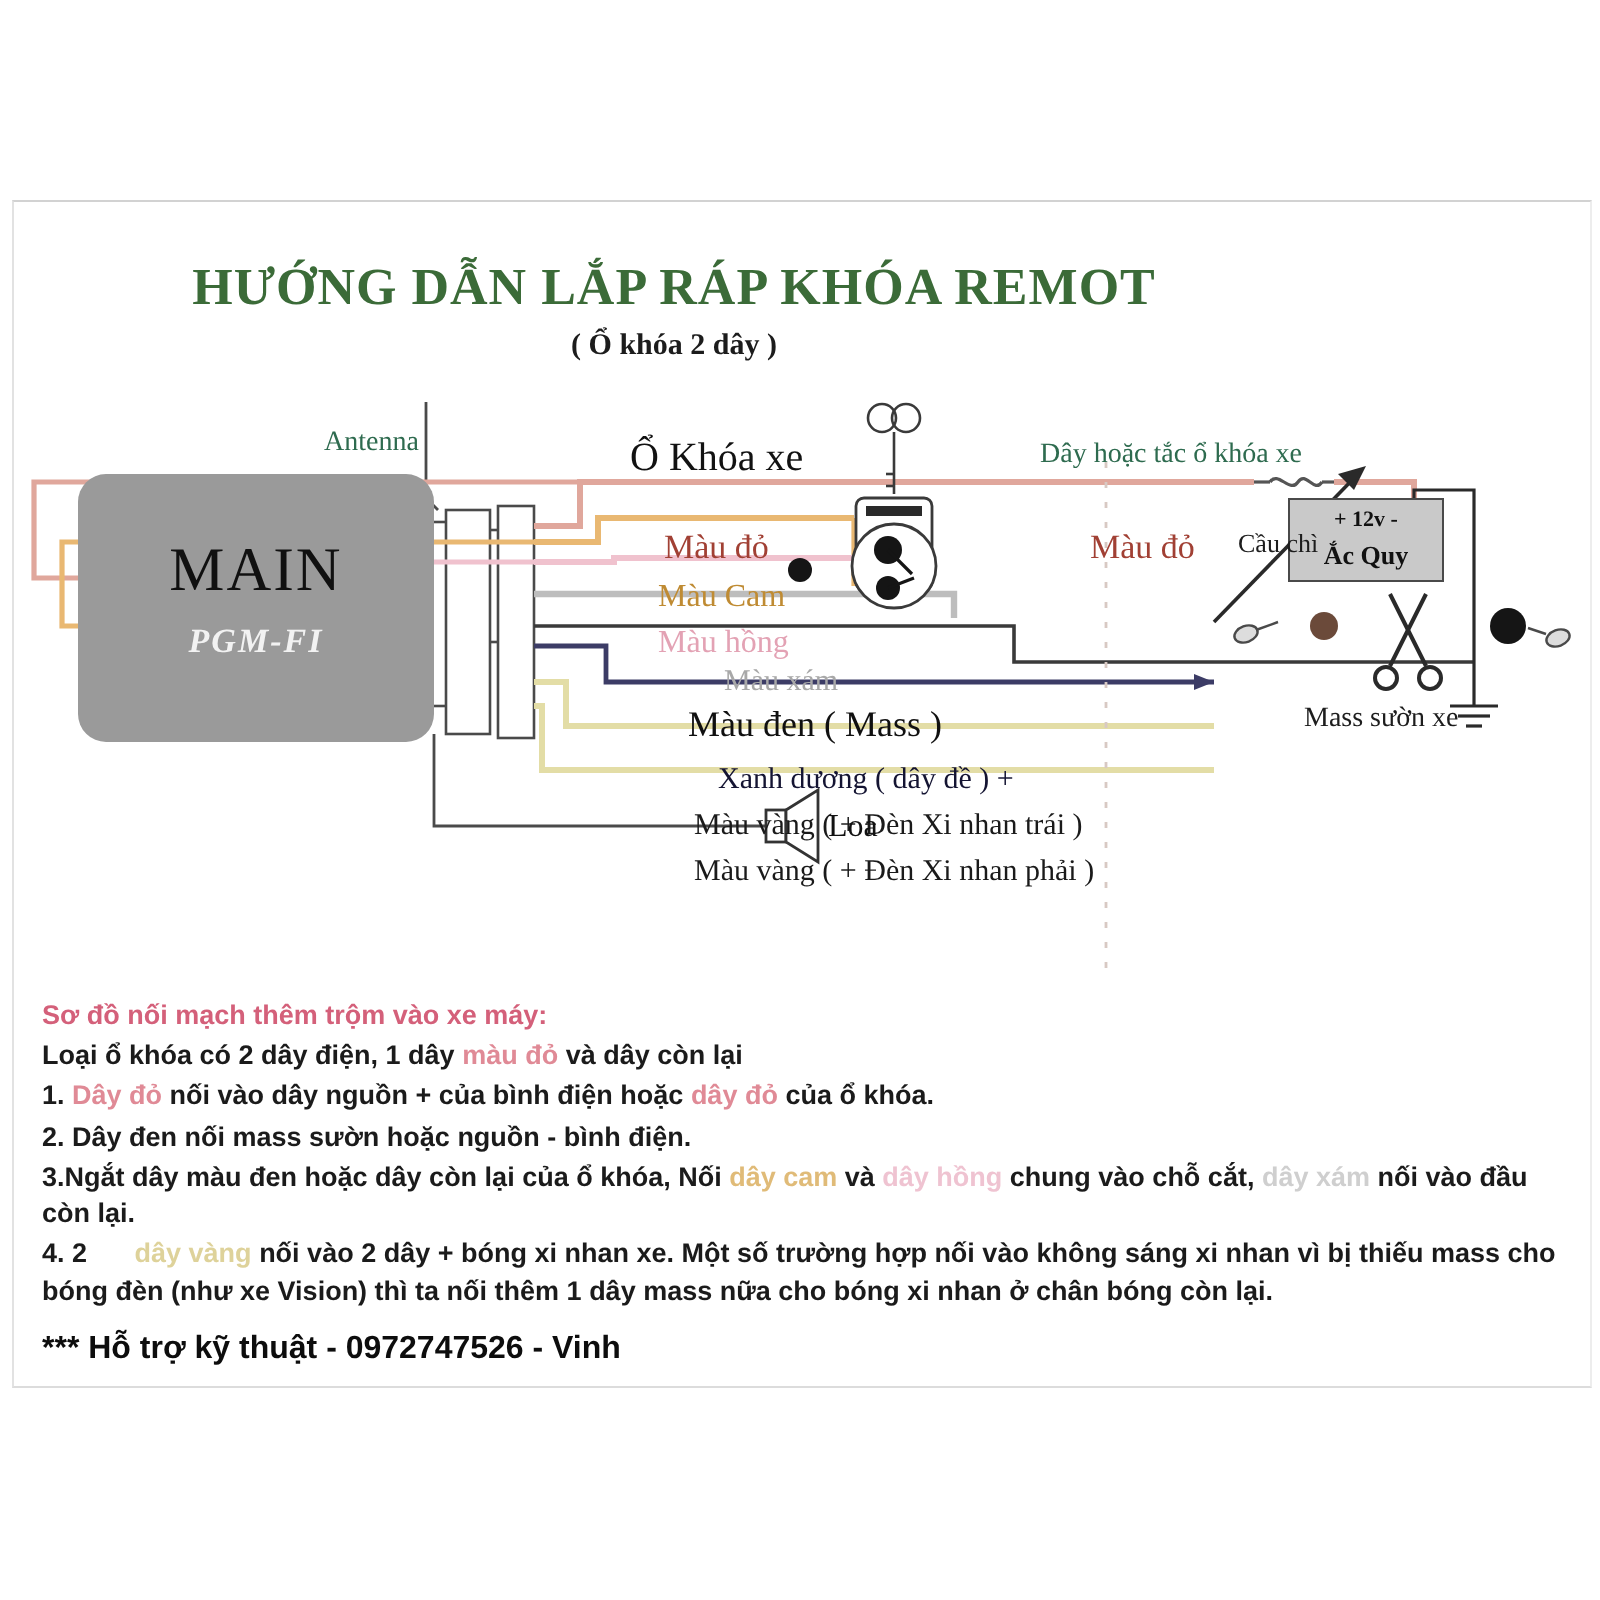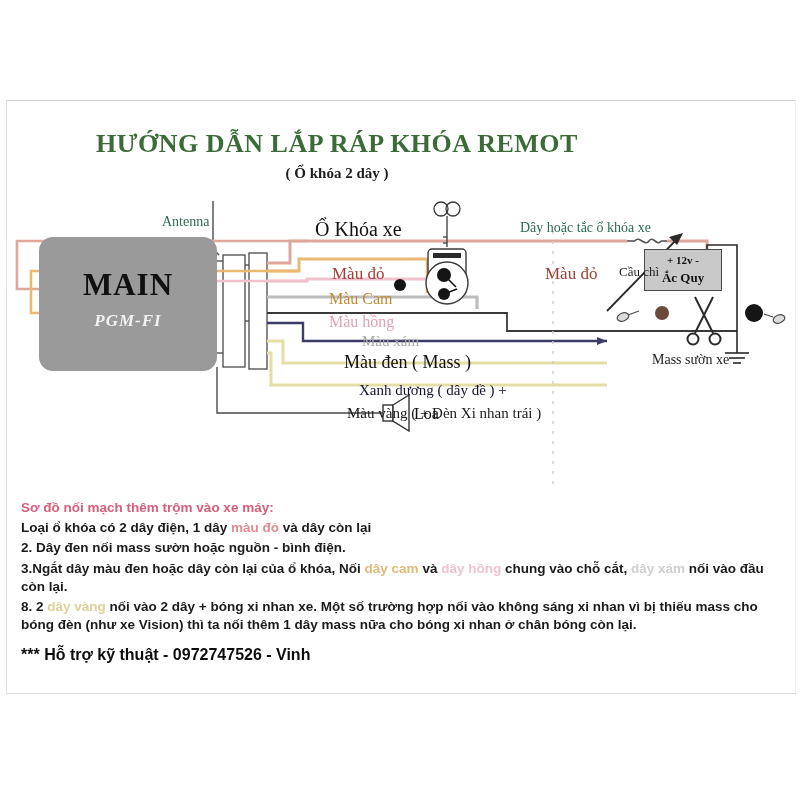--- a/index.html
+++ b/index.html
@@ -41,21 +41,21 @@
   .lbl-mau-xam{font-size:15px;color:#a8a8a8;}
   .lbl-mau-den{font-size:18px;color:#101010;}
   .lbl-xanh{font-size:15px;color:#141432;}
   .lbl-vang{font-size:15px;color:#1a1a1a;}
   .lbl-mass{font-size:14px;color:#1d1d1d;}
   .lbl-loa{font-size:16px;color:#111;}
 
   .mainbox{position:absolute;left:32px;top:36px;width:178px;height:134px;
       background:#9a9a9a;border-radius:14px;}
   .mainbox .m1{position:absolute;left:0;top:30px;width:178px;text-align:center;
-      font-family:"Liberation Serif",serif;font-weight:bold;font-size:31px;
+      font-family:"Liberation Serif",serif;font-weight:normal;font-size:31px;
       letter-spacing:1px;color:#101010;}
   .mainbox .m2{position:absolute;left:0;top:74px;width:178px;text-align:center;
       font-family:"Liberation Serif",serif;font-style:italic;font-weight:bold;
       font-size:17px;letter-spacing:1px;color:#f2f2f2;}
 
   .battbox{position:absolute;left:637px;top:48px;width:76px;height:40px;
       background:#c9c9c9;border:1px solid #4a4a4a;}
   .battbox .b1{position:absolute;left:0;top:4px;width:76px;text-align:center;
       font-family:"Liberation Serif",serif;font-weight:bold;font-size:11px;color:#111;}
   .battbox .b2{position:absolute;left:0;top:20px;width:76px;text-align:center;
@@ -63,21 +63,21 @@
 
   
   #notes{position:absolute;left:14px;top:398px;width:770px;
          font-family:"Liberation Sans",sans-serif;}
   #notes p{margin:0 0 2px 0;font-size:13.5px;font-weight:bold;color:#1b1b1b;line-height:1.35;}
   #notes p.head{color:#d4607a;}
   .c-red{color:#e08a96;}
   .c-orange{color:#e0bb78;}
   .c-pink{color:#efc3d1;}
   .c-gray{color:#cfcfcf;}
-  .c-yellow{color:#ded29a;}
+  .c-yellow{color:#ded29a;margin-left:20px;}
   .support{margin-top:9px !important;font-size:16px !important;color:#0d0d0d !important;}
 </style>
 </head>
 <body>
 
 <div id="page">
   <div id="sheet">
 
     <div class="title">HƯỚNG DẪN LẮP RÁP KHÓA REMOT</div>
     <div class="subtitle">( Ổ khóa 2 dây )</div>
@@ -225,33 +225,35 @@
       <div class="lbl lbl-mau-xam" style="left:355px;top:133px;">Màu xám</div>
 
       <div class="lbl lbl-mau-den" style="left:337px;top:152px;">Màu đen ( Mass )</div>
 
       <div class="lbl lbl-mass" style="left:605px;top:152px;margin-left:40px;">Mass sườn xe</div>
 
       <div class="lbl lbl-xanh" style="left:352px;top:182px;">Xanh dương ( dây đề ) +</div>
 
       <div class="lbl lbl-vang" style="left:340px;top:205px;">Màu vàng ( + Đèn Xi nhan trái )</div>
 
+      <div class="lbl lbl-vang" style="left:340px;top:228px;">Màu vàng ( + Đèn Xi nhan phải )</div>
 
       <div class="lbl lbl-loa" style="left:407px;top:205px;">Loa</div>
     </div>
 
     <div id="notes">
       <p class="head">Sơ đồ nối mạch thêm trộm vào xe máy:</p>
 
       <p><span>Loại ổ khóa có 2 dây điện, 1 dây </span><span class="c-red">màu đỏ</span><span> và dây còn lại</span></p>
 
+      <p><span>1. </span><span class="c-red">Dây đỏ</span><span> nối vào dây nguồn + của bình điện hoặc </span><span class="c-red">dây đỏ</span><span> của ổ khóa.</span></p>
 
       <p>2. Dây đen nối mass sườn hoặc nguồn - bình điện.</p>
 
       <p><span>3.Ngắt dây màu đen hoặc dây còn lại của ổ khóa, Nối </span><span class="c-orange">dây cam</span><span> và </span><span class="c-pink">dây hồng</span><span> chung vào chỗ cắt, </span><span class="c-gray">dây xám</span><span> nối vào đầu còn lại.</span></p>
 
-      <p><span>8. 2 </span><span class="c-yellow">dây vàng</span><span> nối vào 2 dây + bóng xi nhan xe. Một số trường hợp nối vào không sáng xi nhan vì bị thiếu mass cho bóng</span> <span>đèn (như xe Vision) thì ta nối thêm 1 dây mass nữa cho bóng xi nhan ở chân bóng còn lại.</span></p>
+      <p><span>4. 2 </span><span class="c-yellow">dây vàng</span><span> nối vào 2 dây + bóng xi nhan xe. Một số trường hợp nối vào không sáng xi nhan vì bị thiếu mass cho bóng</span> <span>đèn (như xe Vision) thì ta nối thêm 1 dây mass nữa cho bóng xi nhan ở chân bóng còn lại.</span></p>
 
       <p class="support">*** Hỗ trợ kỹ thuật - 0972747526 - Vinh</p>
     </div>
 
   </div>
 </div>
 
 </body></html>

